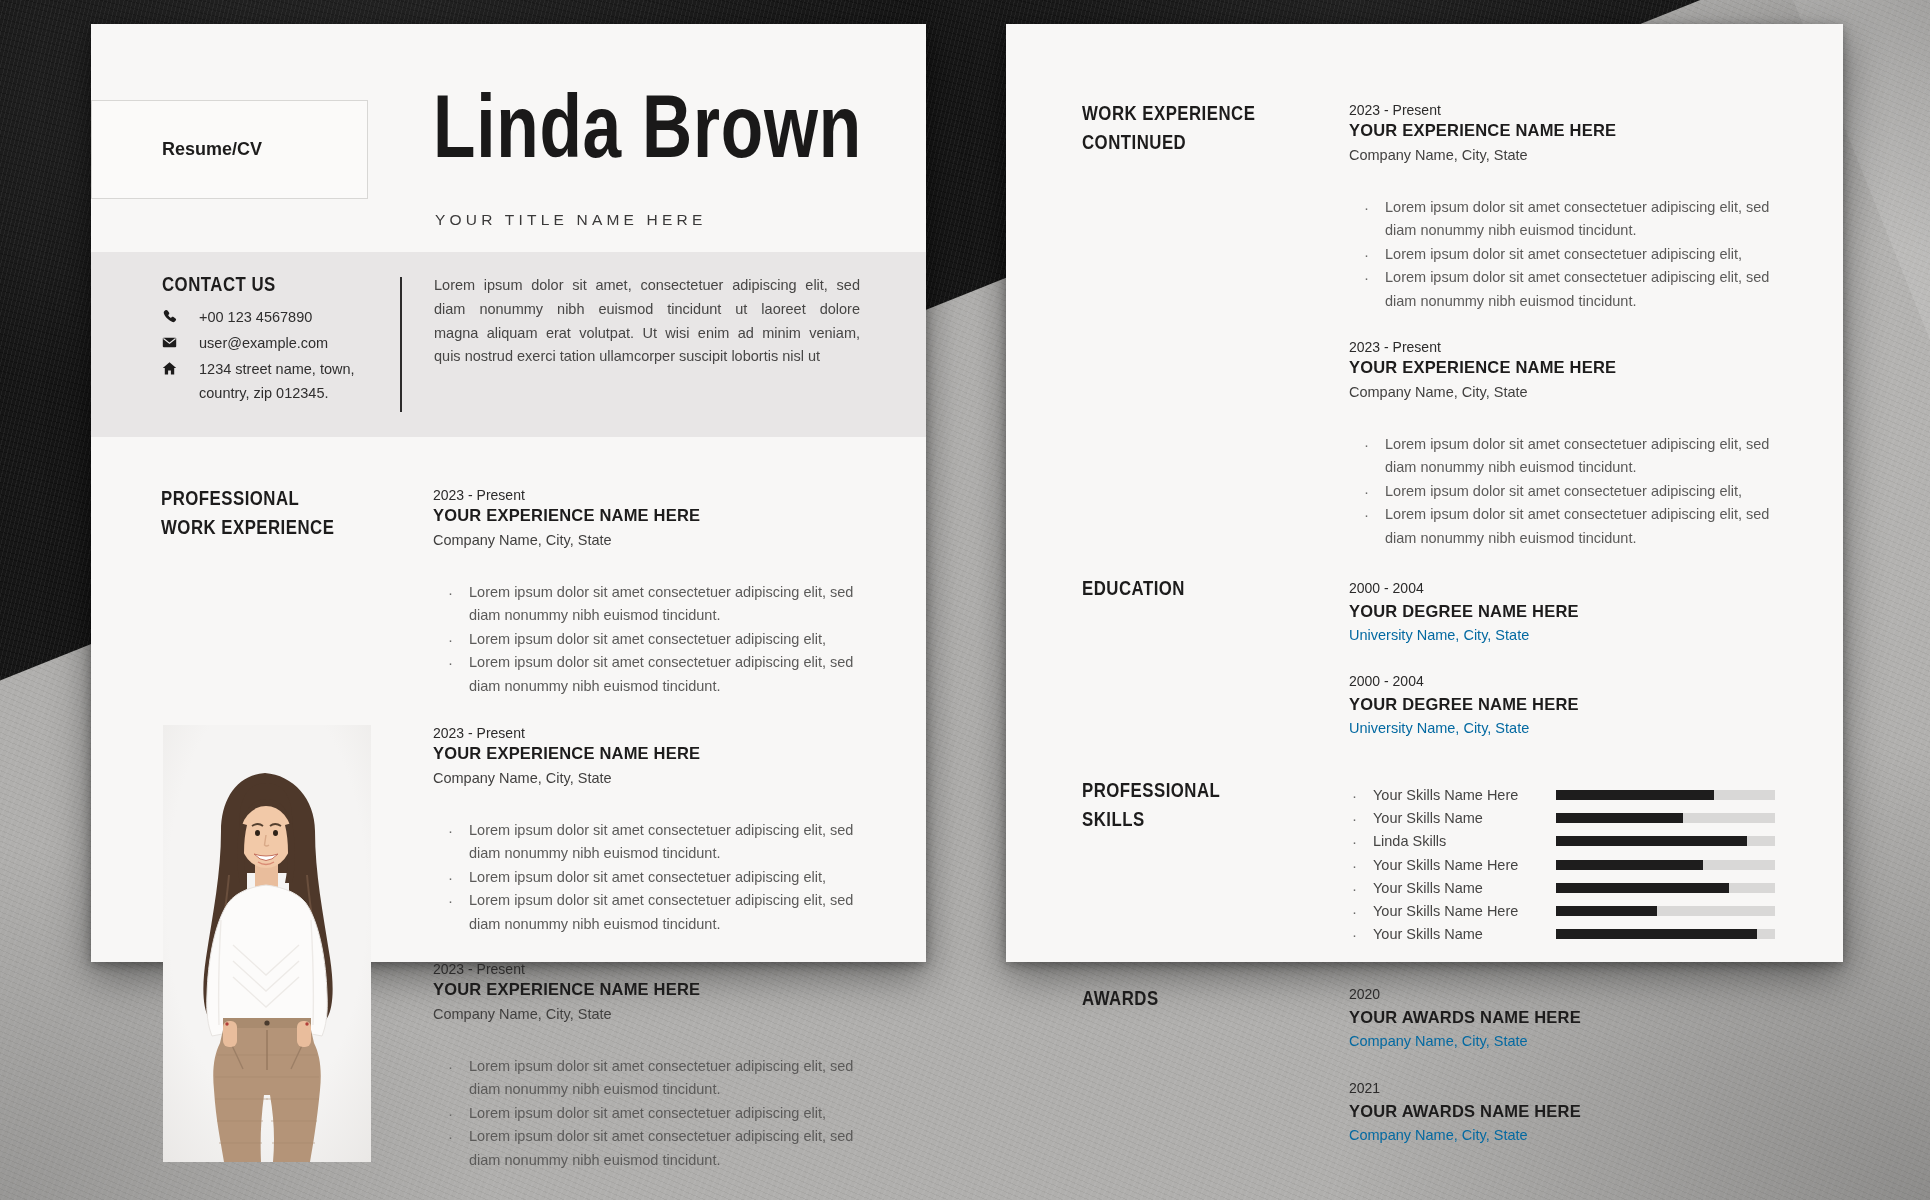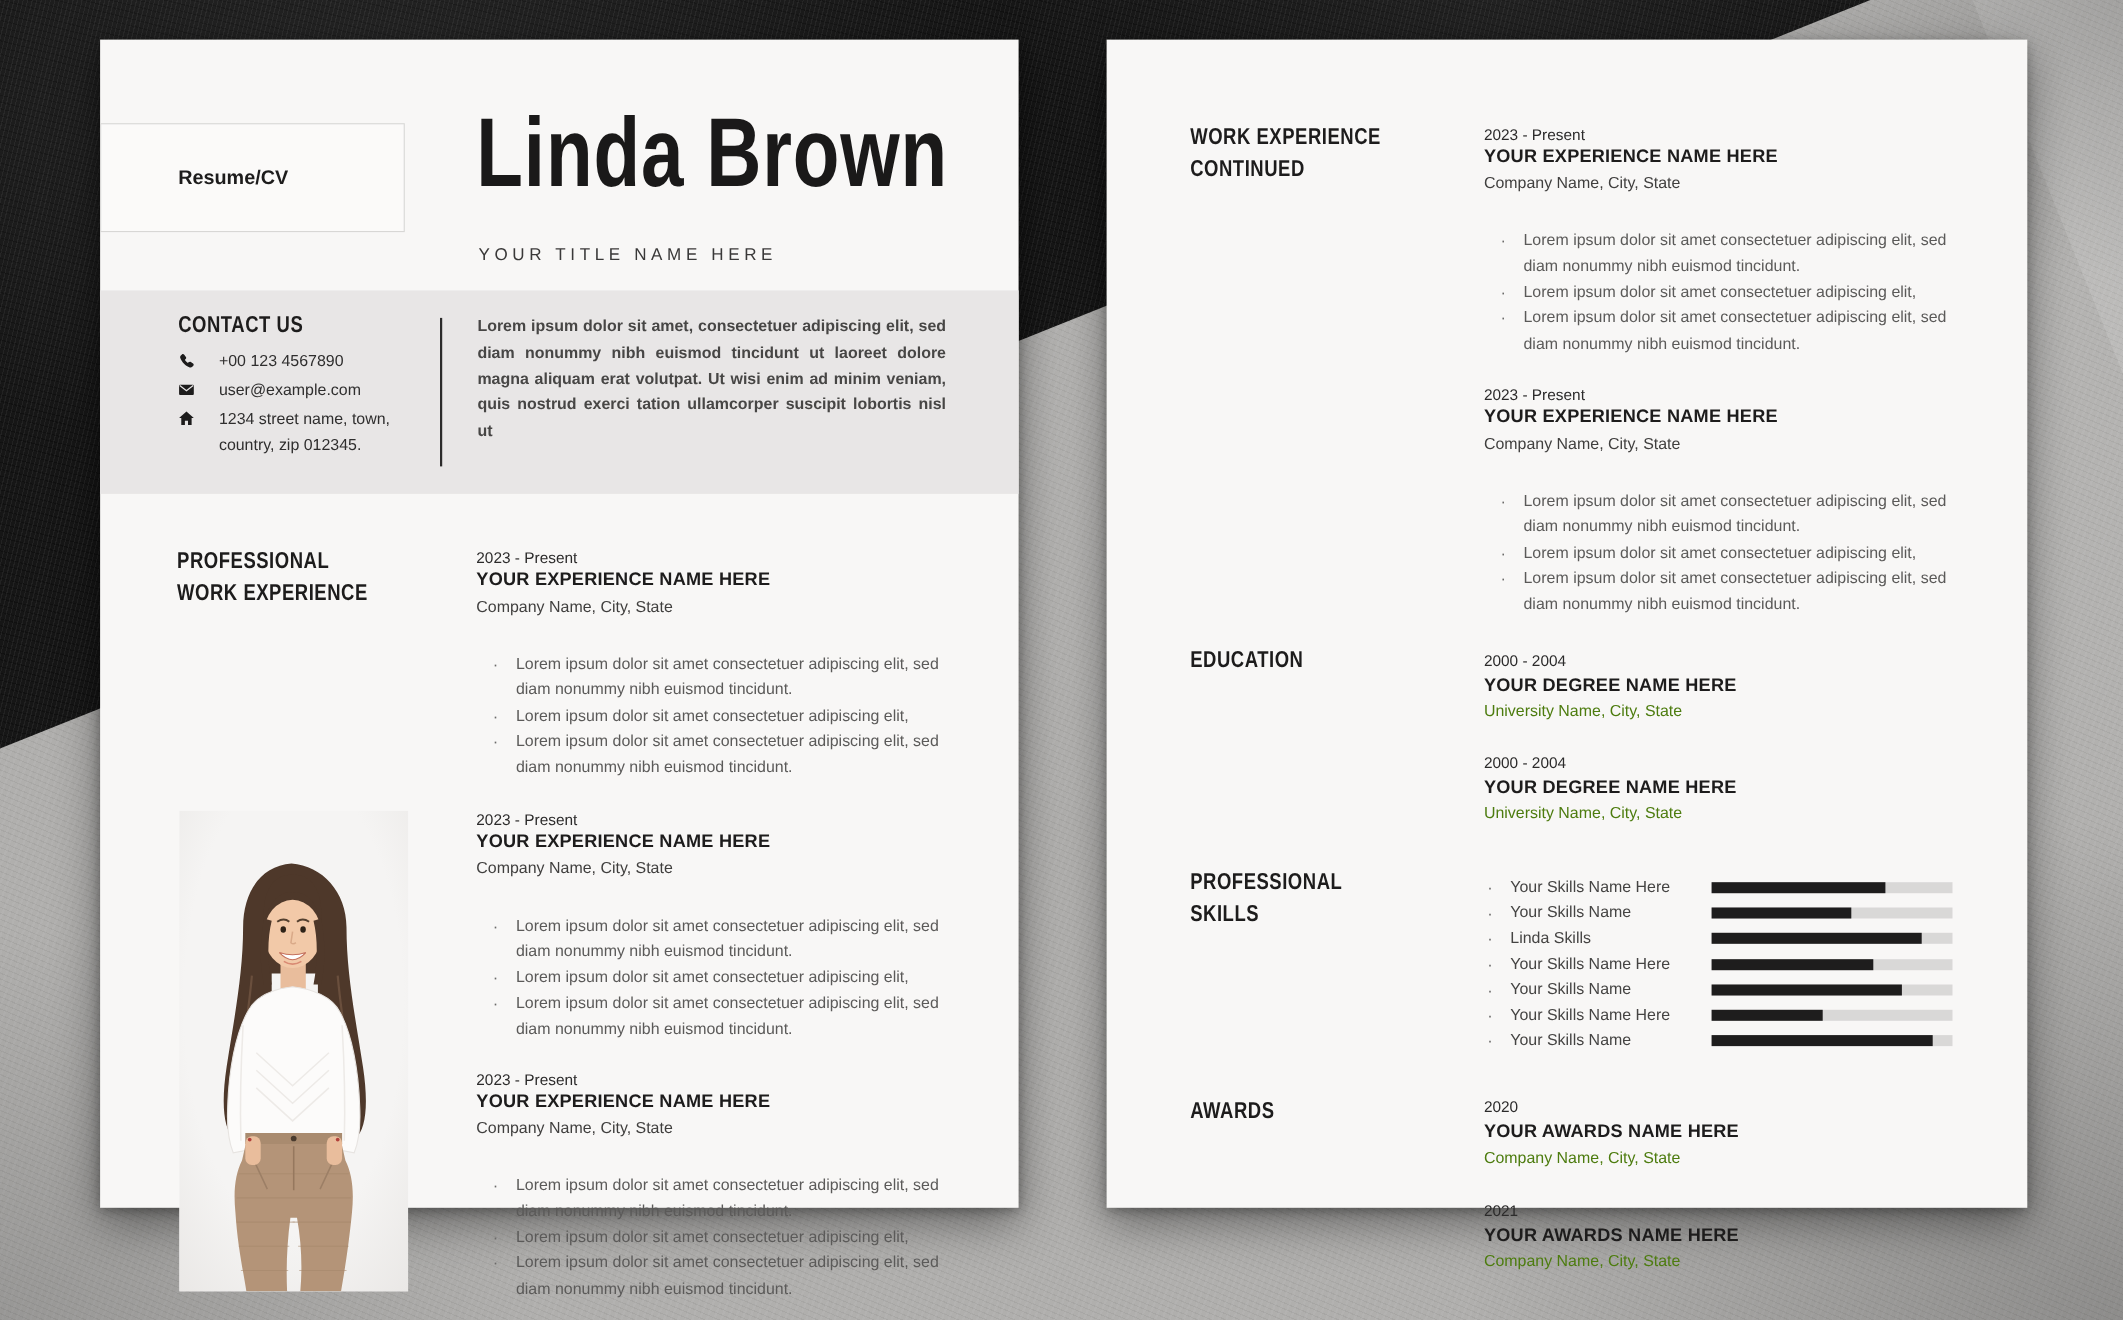--- a/index.html
+++ b/index.html
@@ -18,21 +18,21 @@
     background:linear-gradient(62deg, rgba(0,0,0,.10) 49.4%, rgba(255,255,255,.30) 49.9%, rgba(255,255,255,.12) 52%, rgba(255,255,255,.06) 100%);
     clip-path:polygon(43% 0,100% 0,100% 100%);}
   .bg-black{position:absolute;inset:0;background-color:#161616;
     background-image:
       radial-gradient(1000px 560px at 18% 8%, rgba(255,255,255,.07), transparent 60%),
       radial-gradient(800px 500px at 70% 0%, rgba(255,255,255,.05), transparent 55%),
       repeating-linear-gradient(104deg, rgba(255,255,255,.05) 0 1px, rgba(0,0,0,0) 1px 4px),
       repeating-linear-gradient(14deg, rgba(0,0,0,.25) 0 1px, rgba(0,0,0,0) 1px 6px);
     clip-path:polygon(0 0, 88.1% 0, 0 56.7%);}
   
-  .page{position:absolute;top:36px;height:1062px;background:#f8f7f6;
+  .page{position:absolute;top:24px;height:938px;background:#f8f7f6;
         box-shadow:0 14px 38px rgba(0,0,0,.42), 0 3px 10px rgba(0,0,0,.30);}
   .page-left{left:91px;width:835px;}
   .page-right{left:1006px;width:837px;}
   
   .cond{transform:scaleX(.8);transform-origin:left center;}
   .sec-label{position:absolute;font-weight:700;font-size:21px;line-height:29px;
              letter-spacing:.6px;color:#1d1c1c;white-space:nowrap;}
   
   .badge-box{position:absolute;left:0;top:76px;width:277px;height:99px;background:#fbfaf9;
              border:1px solid #d8d7d5;box-sizing:border-box;display:flex;align-items:center;}
@@ -43,39 +43,39 @@
   .job-title{position:absolute;left:344px;top:187px;font-size:15.5px;letter-spacing:4.2px;
              color:#3a3939;white-space:nowrap;}
   
   .band{position:absolute;left:0;top:228px;width:100%;height:185px;background:#e8e6e6;}
   .contact-h{position:absolute;left:71px;top:20px;font-size:21px;font-weight:700;
              letter-spacing:.6px;color:#1d1c1c;white-space:nowrap;}
   .c-row{position:absolute;left:71px;font-size:14.5px;color:#2f2e2e;line-height:20px;}
   .c-ic{position:absolute;left:0;top:2px;width:15px;height:15px;}
   .c-tx{position:absolute;left:37px;top:0;white-space:nowrap;}
   .divider{position:absolute;left:309px;top:25px;width:2px;height:135px;background:#2c2b2b;}
-  .summary{position:absolute;left:343px;top:22px;width:426px;font-weight:bold;}
+  .summary{position:absolute;left:343px;top:22px;width:426px;}
   .summary div{font-size:14.5px;line-height:23.8px;color:#474645;
                text-align:justify;text-align-last:justify;}
   .summary div:last-child{text-align-last:left;}
   
   .exp,.edu,.award{position:absolute;width:470px;}
   .xdate{position:absolute;left:0;top:0;font-size:14px;color:#2c2b2b;}
   .xtitle{position:absolute;left:0;top:19px;font-size:16.5px;font-weight:700;
           letter-spacing:.2px;color:#1d1c1c;white-space:nowrap;}
   .xcompany{position:absolute;left:0;top:45px;font-size:14.5px;color:#403f3e;}
   .xbullets{position:absolute;left:0;top:82px;margin:12px;padding:0;list-style:none;width:445px;}
   .xbullets li{position:relative;padding-left:24px;}
   .xbullets li::before{content:"\00B7";position:absolute;left:3px;top:0;color:#6b6a69;
                        font-size:15px;line-height:23.4px;}
   .bl{font-size:14.5px;line-height:23.4px;color:#5b5a59;white-space:nowrap;}
   .edate,.ayear{position:absolute;left:0;top:0;font-size:14px;color:#2c2b2b;}
   .etitle,.atitle{position:absolute;left:0;top:22px;font-size:16.5px;font-weight:700;
                   letter-spacing:.2px;color:#1d1c1c;white-space:nowrap;}
-  .eschool,.acompany{position:absolute;left:0;top:47px;font-size:14.5px;color:#4d7c0f;}
+  .eschool,.acompany{position:absolute;left:0;top:47px;font-size:14.5px;color:#0369a1;}
   
   .skills{position:absolute;left:343px;top:760px;width:480px;}
   .skrow{position:absolute;left:0;width:480px;height:23.2px;}
   .skdot{position:absolute;left:3px;top:0;font-size:15px;line-height:23.2px;color:#6b6a69;}
   .sklabel{position:absolute;left:24px;top:0;font-size:14.5px;line-height:23.2px;
            color:#454443;white-space:nowrap;}
   .skbar{position:absolute;left:207px;top:6px;width:219px;height:10px;background:#d9d8d7;}
   .skfill{height:100%;background:#1e1d1d;}
   
   .photo{position:absolute;left:72px;top:701px;width:208px;height:437px;overflow:hidden;

